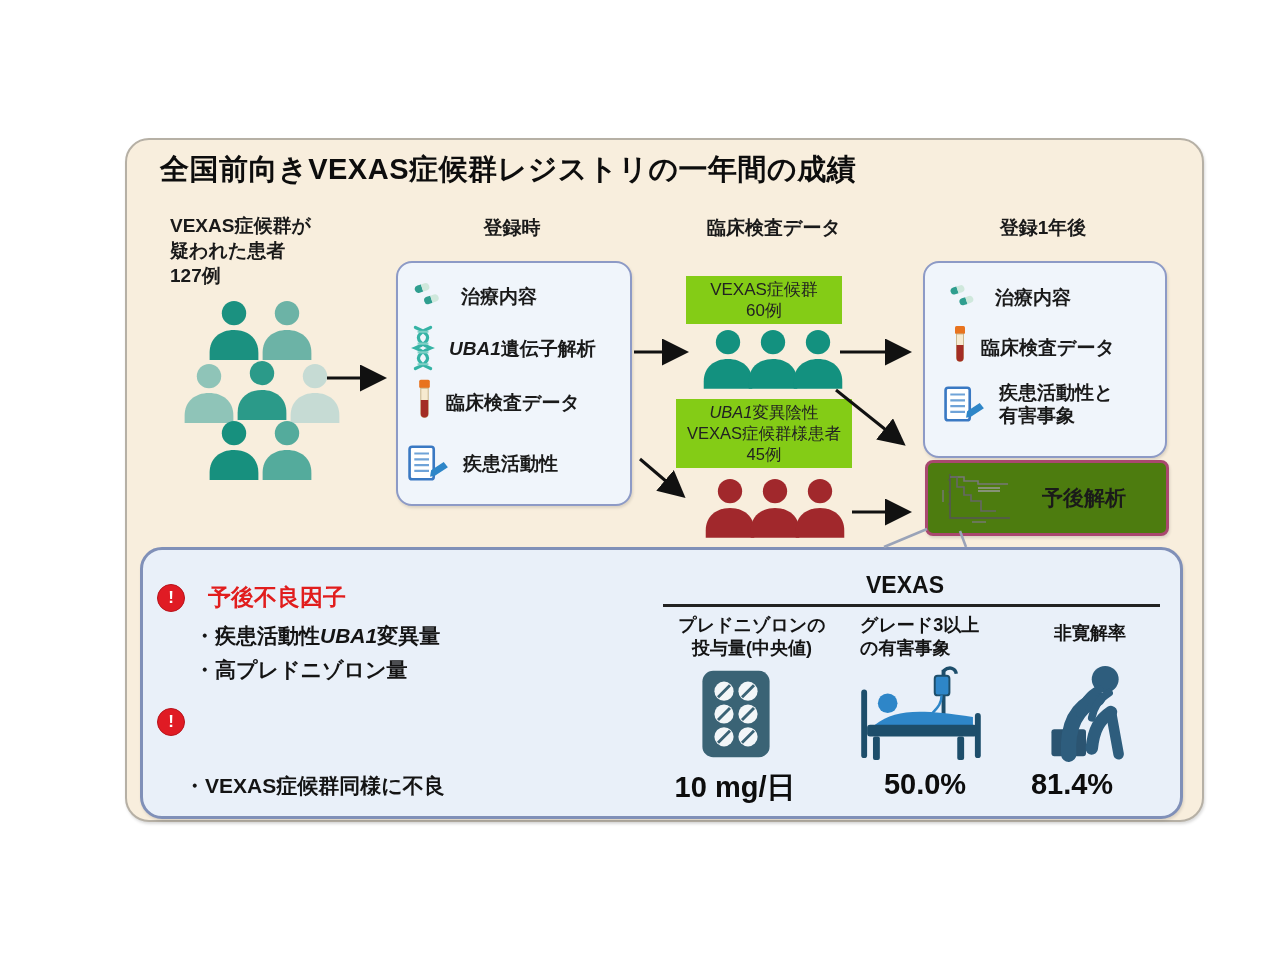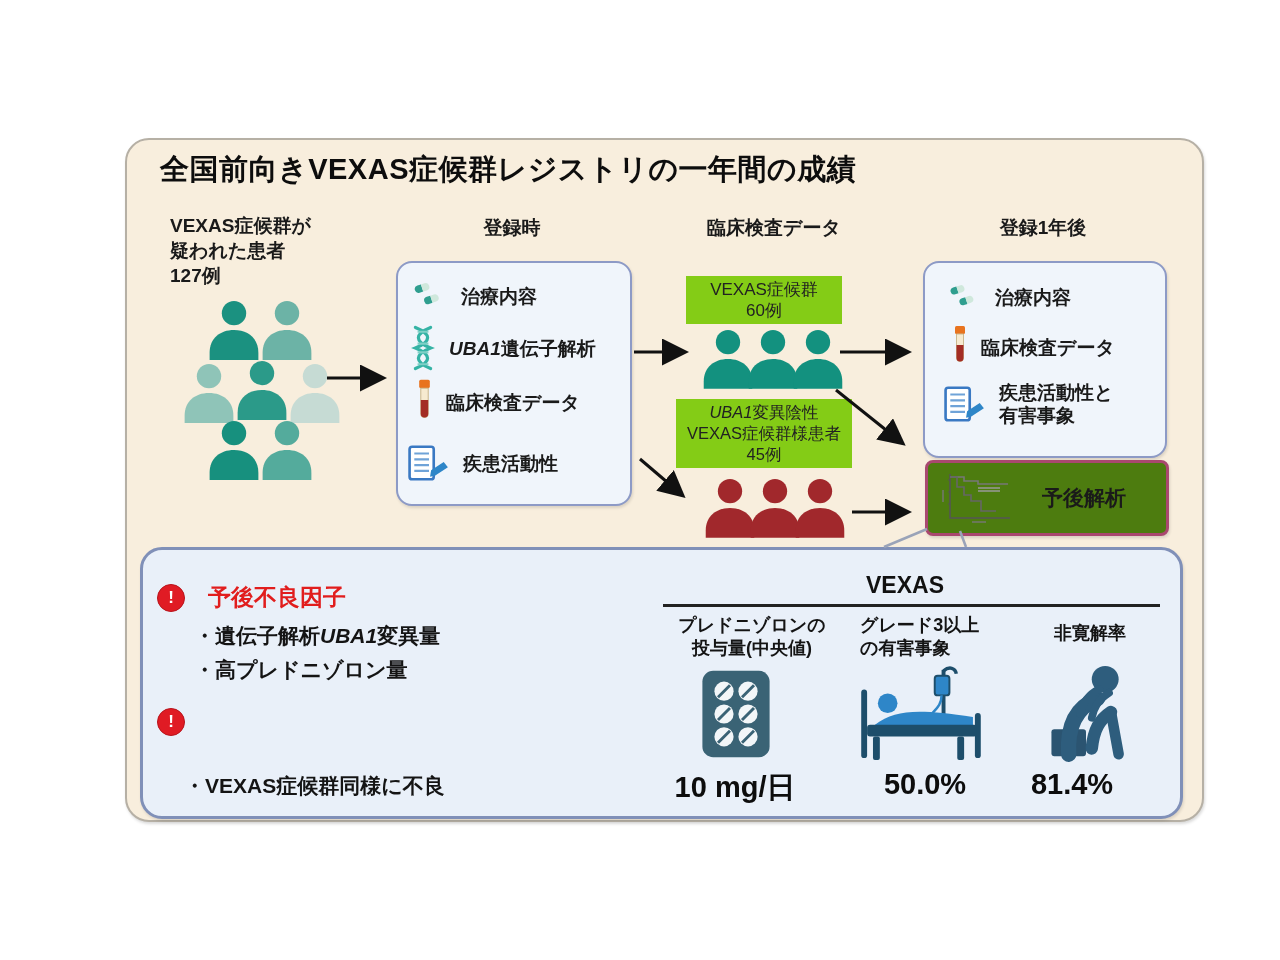--- a/index.html
+++ b/index.html
@@ -196,21 +196,21 @@
     <path d="M34 52 H48" stroke="#777" stroke-width="1.4"></path>
     <path d="M5 32 V20" stroke="#777" stroke-width="1.4"></path>
   </svg>
   <span style="font-size:21px;font-weight:600;margin-left:22px;color:#1a1a1a;">予後解析</span>
 </div>
 
 <div class="abs summary" style="left:140px;top:547px;width:1037px;height:266px;"></div>
 
 <div class="abs warncirc" style="left:157px;top:584px;">!</div>
 <div class="abs redtitle" style="left:208px;top:583px;">予後不良因子</div>
-<div class="abs bullet" style="left:194px;top:622px;"><span>・遺伝子解析</span><span class="it">UBA1</span><span>変異量</span></div>
+<div class="abs bullet" style="left:194px;top:622px;"><span>・疾患活動性</span><span class="it">UBA1</span><span>変異量</span></div>
 <div class="abs bullet" style="left:194px;top:656px;">・高プレドニゾロン量</div>
 
 <div class="abs warncirc" style="left:157px;top:708px;">!</div>
 <div class="abs redtitle" style="left:208px;top:702px;">
 </div>
 <div class="abs bullet" style="left:184px;top:772px;">・VEXAS症候群同様に不良</div>
 
 <div class="abs tblhdr ctr" style="left:825px;top:572px;width:160px;">VEXAS</div>
 <div class="abs rule" style="left:663px;top:604px;width:497px;"></div>
 

